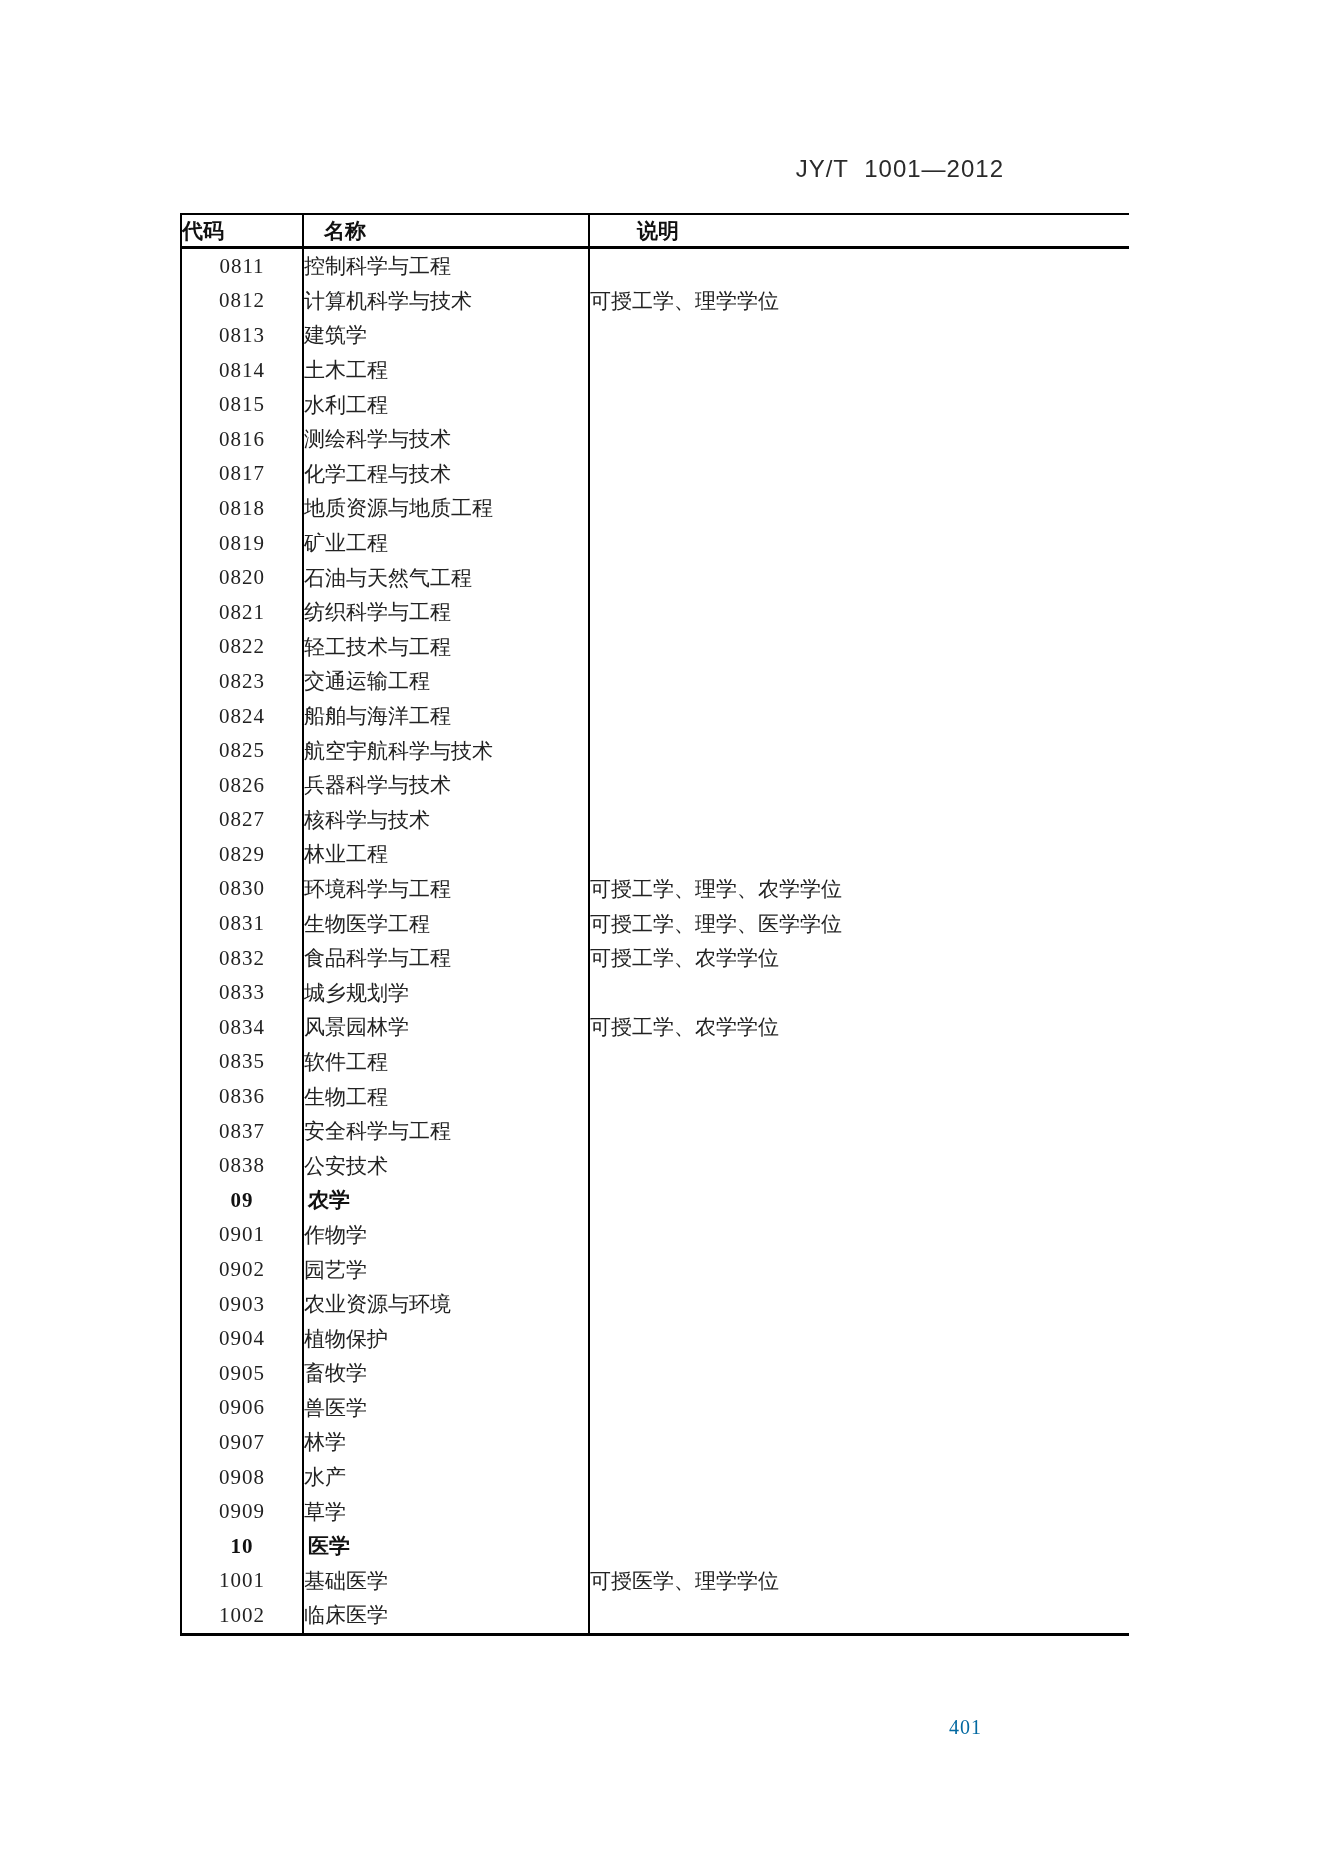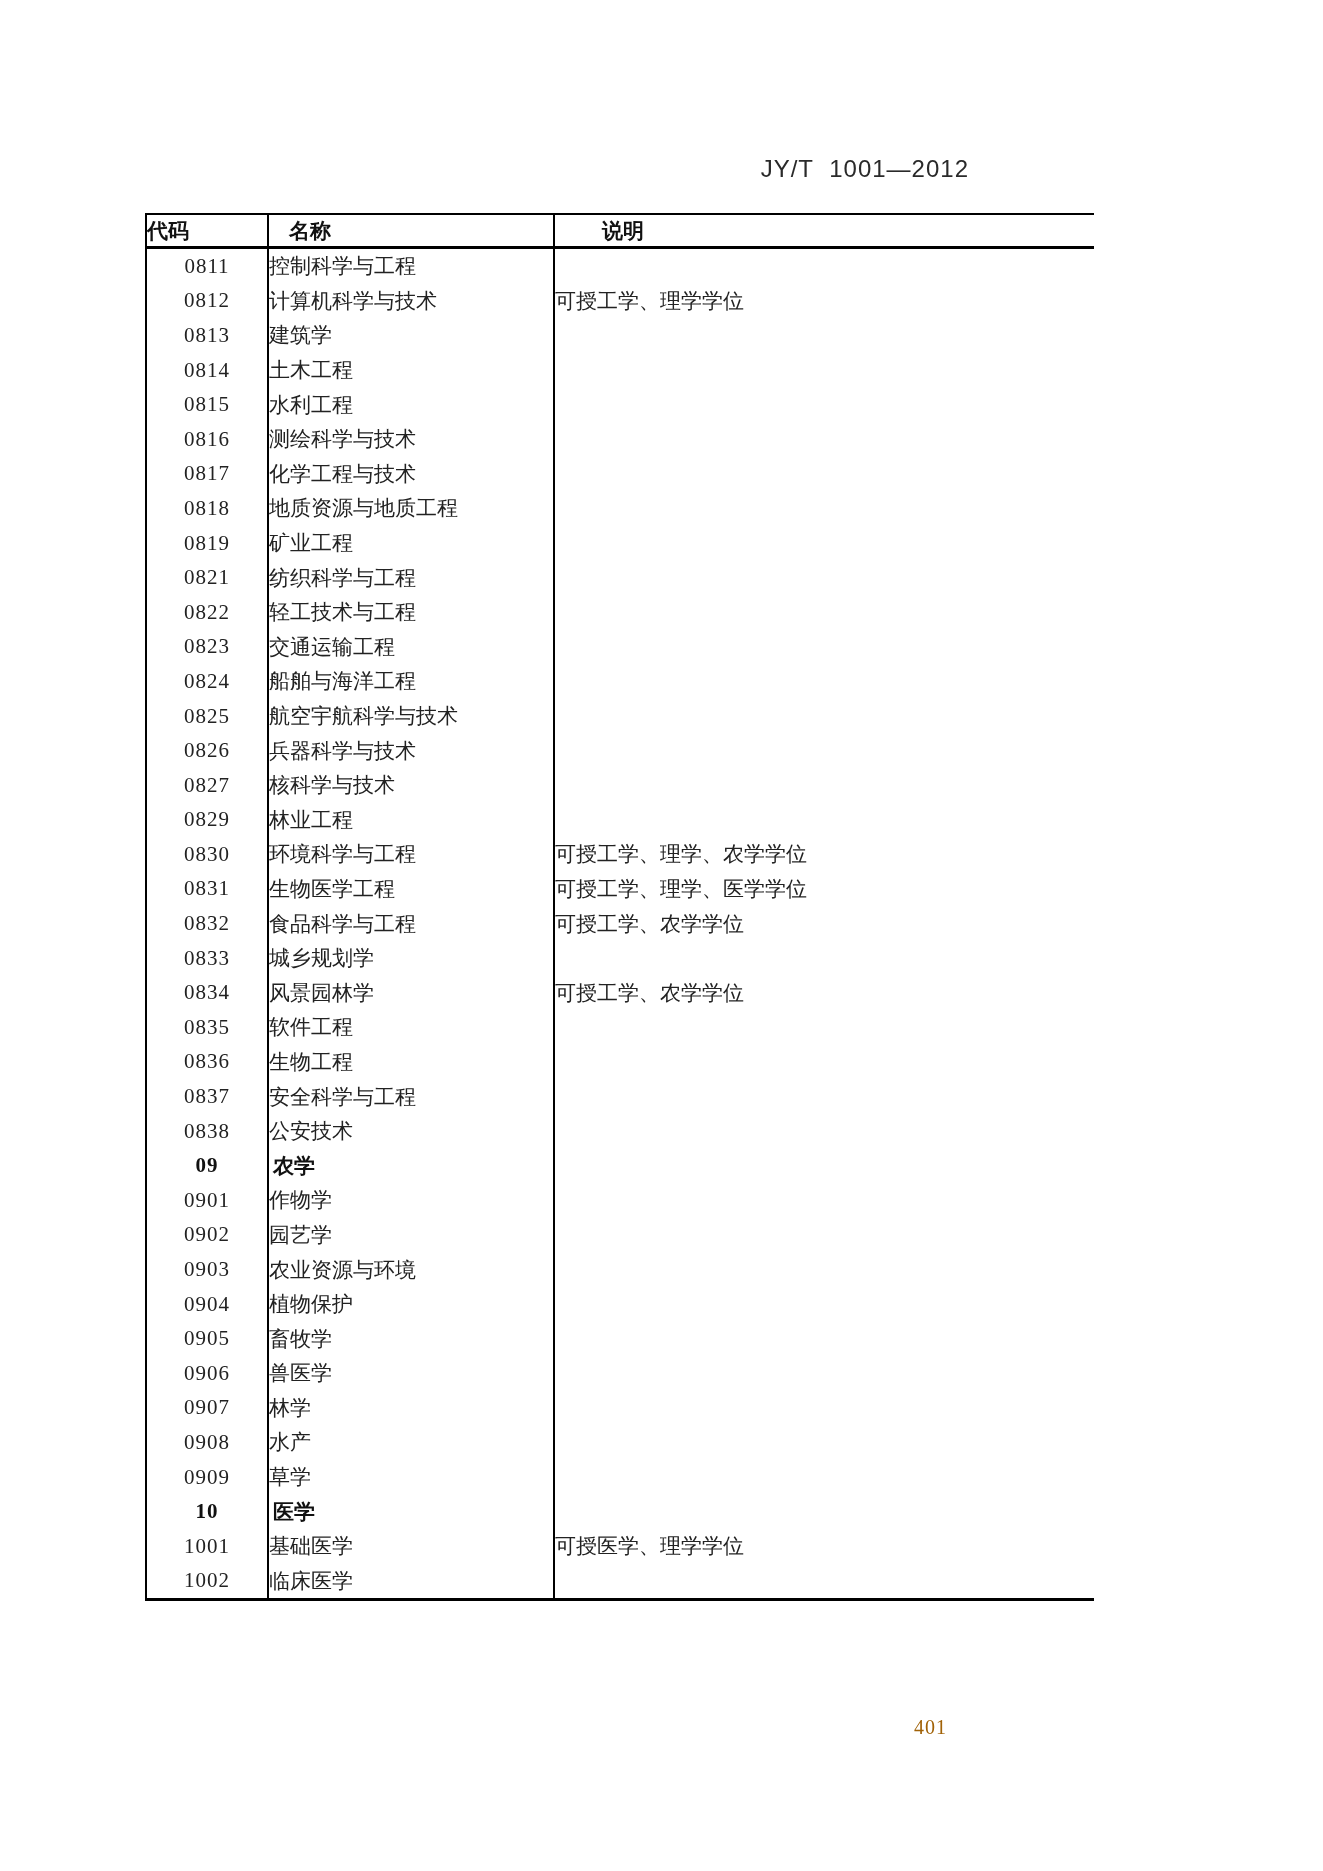--- a/index.html
+++ b/index.html
@@ -8,20 +8,21 @@
     background: #ffffff;
   }
   .page {
     position: relative;
     width: 1094px;
     height: 1871px;
     background: #ffffff;
     font-family: "Liberation Serif", "DejaVu Serif", serif;
     color: #1c1c1c;
     overflow: hidden;
+    margin-left: 35px;
   }
   .std-code {
     position: absolute;
     top: 155px;
     right: 125px;
     font-family: "Liberation Sans", "DejaVu Sans", sans-serif;
     font-size: 24px;
     letter-spacing: 1px;
     word-spacing: 8px;
     color: #2a2a2a;
@@ -67,21 +68,21 @@
   td.cell-code { padding-left: 10px; letter-spacing: 1px; text-align: center; }
   td.cell-name { padding-left: 32px; }
   td.cell-desc { padding-left: 28px; }
   tr.category-row td { font-weight: bold; color: #111; }
   tr.category-row td.cell-name { padding-left: 4px; }
   .page-num {
     position: absolute;
     top: 1716px;
     right: 147px;
     font-size: 20px;
-    color: #a16207;
+    color: #0369a1;
     letter-spacing: 1px;
   }
 </style>
 </head>
 <body>
 
 <div class="page">
 
   <div class="std-code">JY/T 1001—2012</div>
 
@@ -138,20 +139,25 @@
           <td class="cell-code">0818</td>
           <td class="cell-name">地质资源与地质工程</td>
           <td class="cell-desc"></td>
         </tr>
         <tr>
           <td class="cell-code">0819</td>
           <td class="cell-name">矿业工程</td>
           <td class="cell-desc"></td>
         </tr>
         <tr>
+          <td class="cell-code">0820</td>
+          <td class="cell-name">石油与天然气工程</td>
+          <td class="cell-desc"></td>
+        </tr>
+        <tr>
           <td class="cell-code">0821</td>
           <td class="cell-name">纺织科学与工程</td>
           <td class="cell-desc"></td>
         </tr>
         <tr>
           <td class="cell-code">0822</td>
           <td class="cell-name">轻工技术与工程</td>
           <td class="cell-desc"></td>
         </tr>
         <tr>

